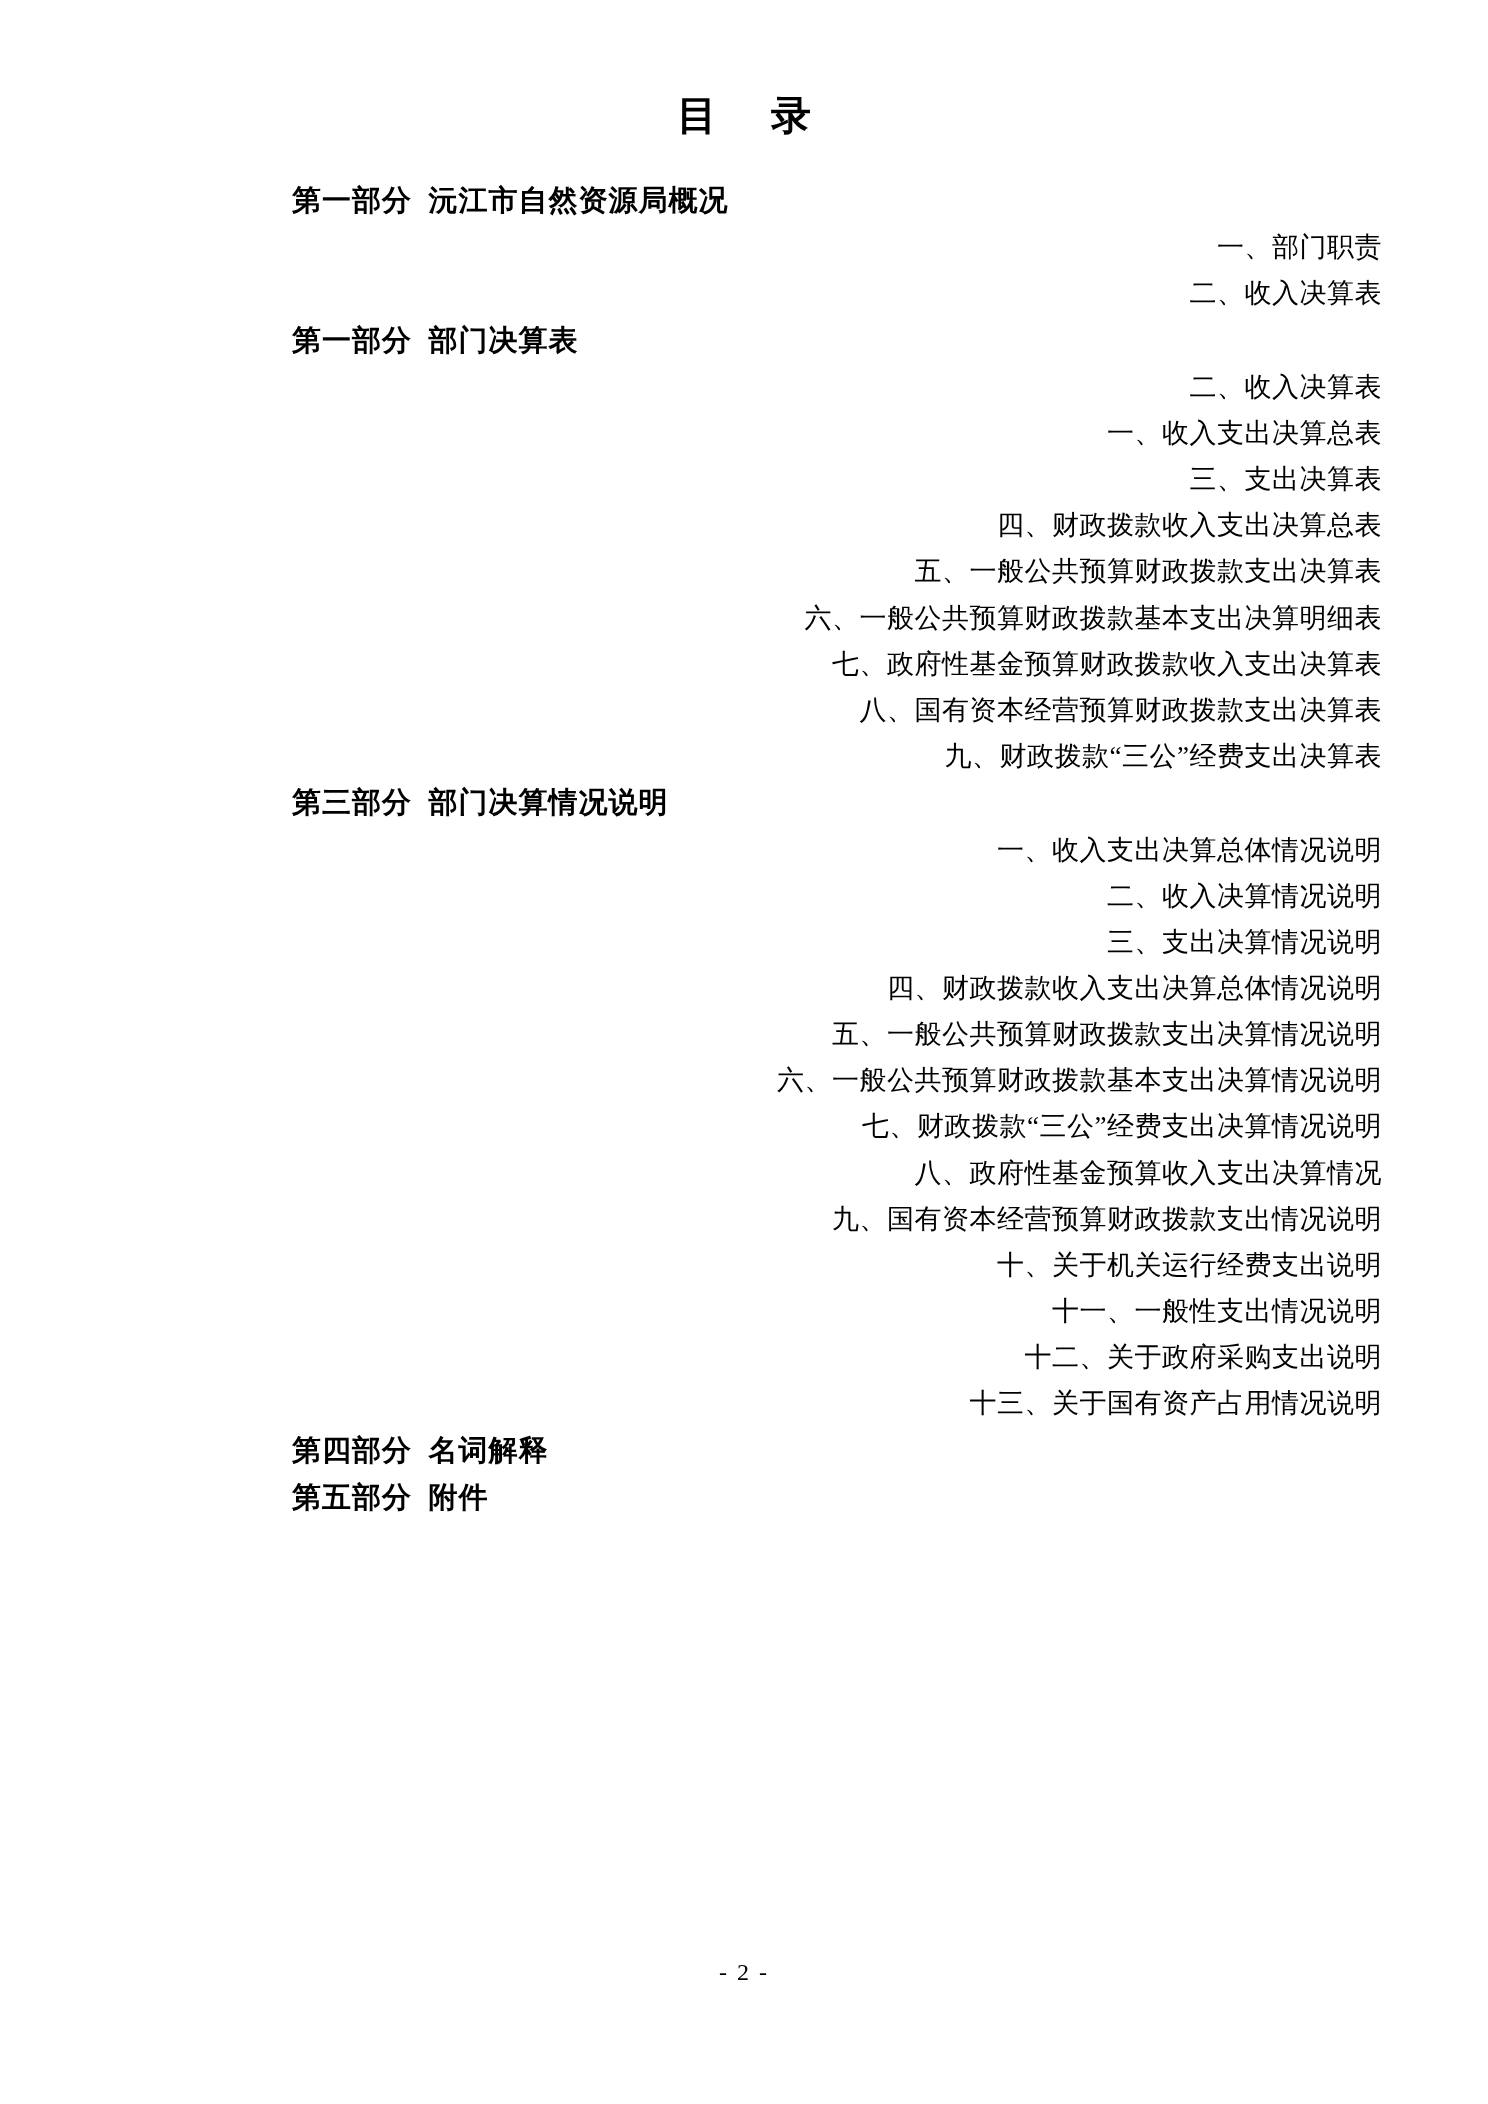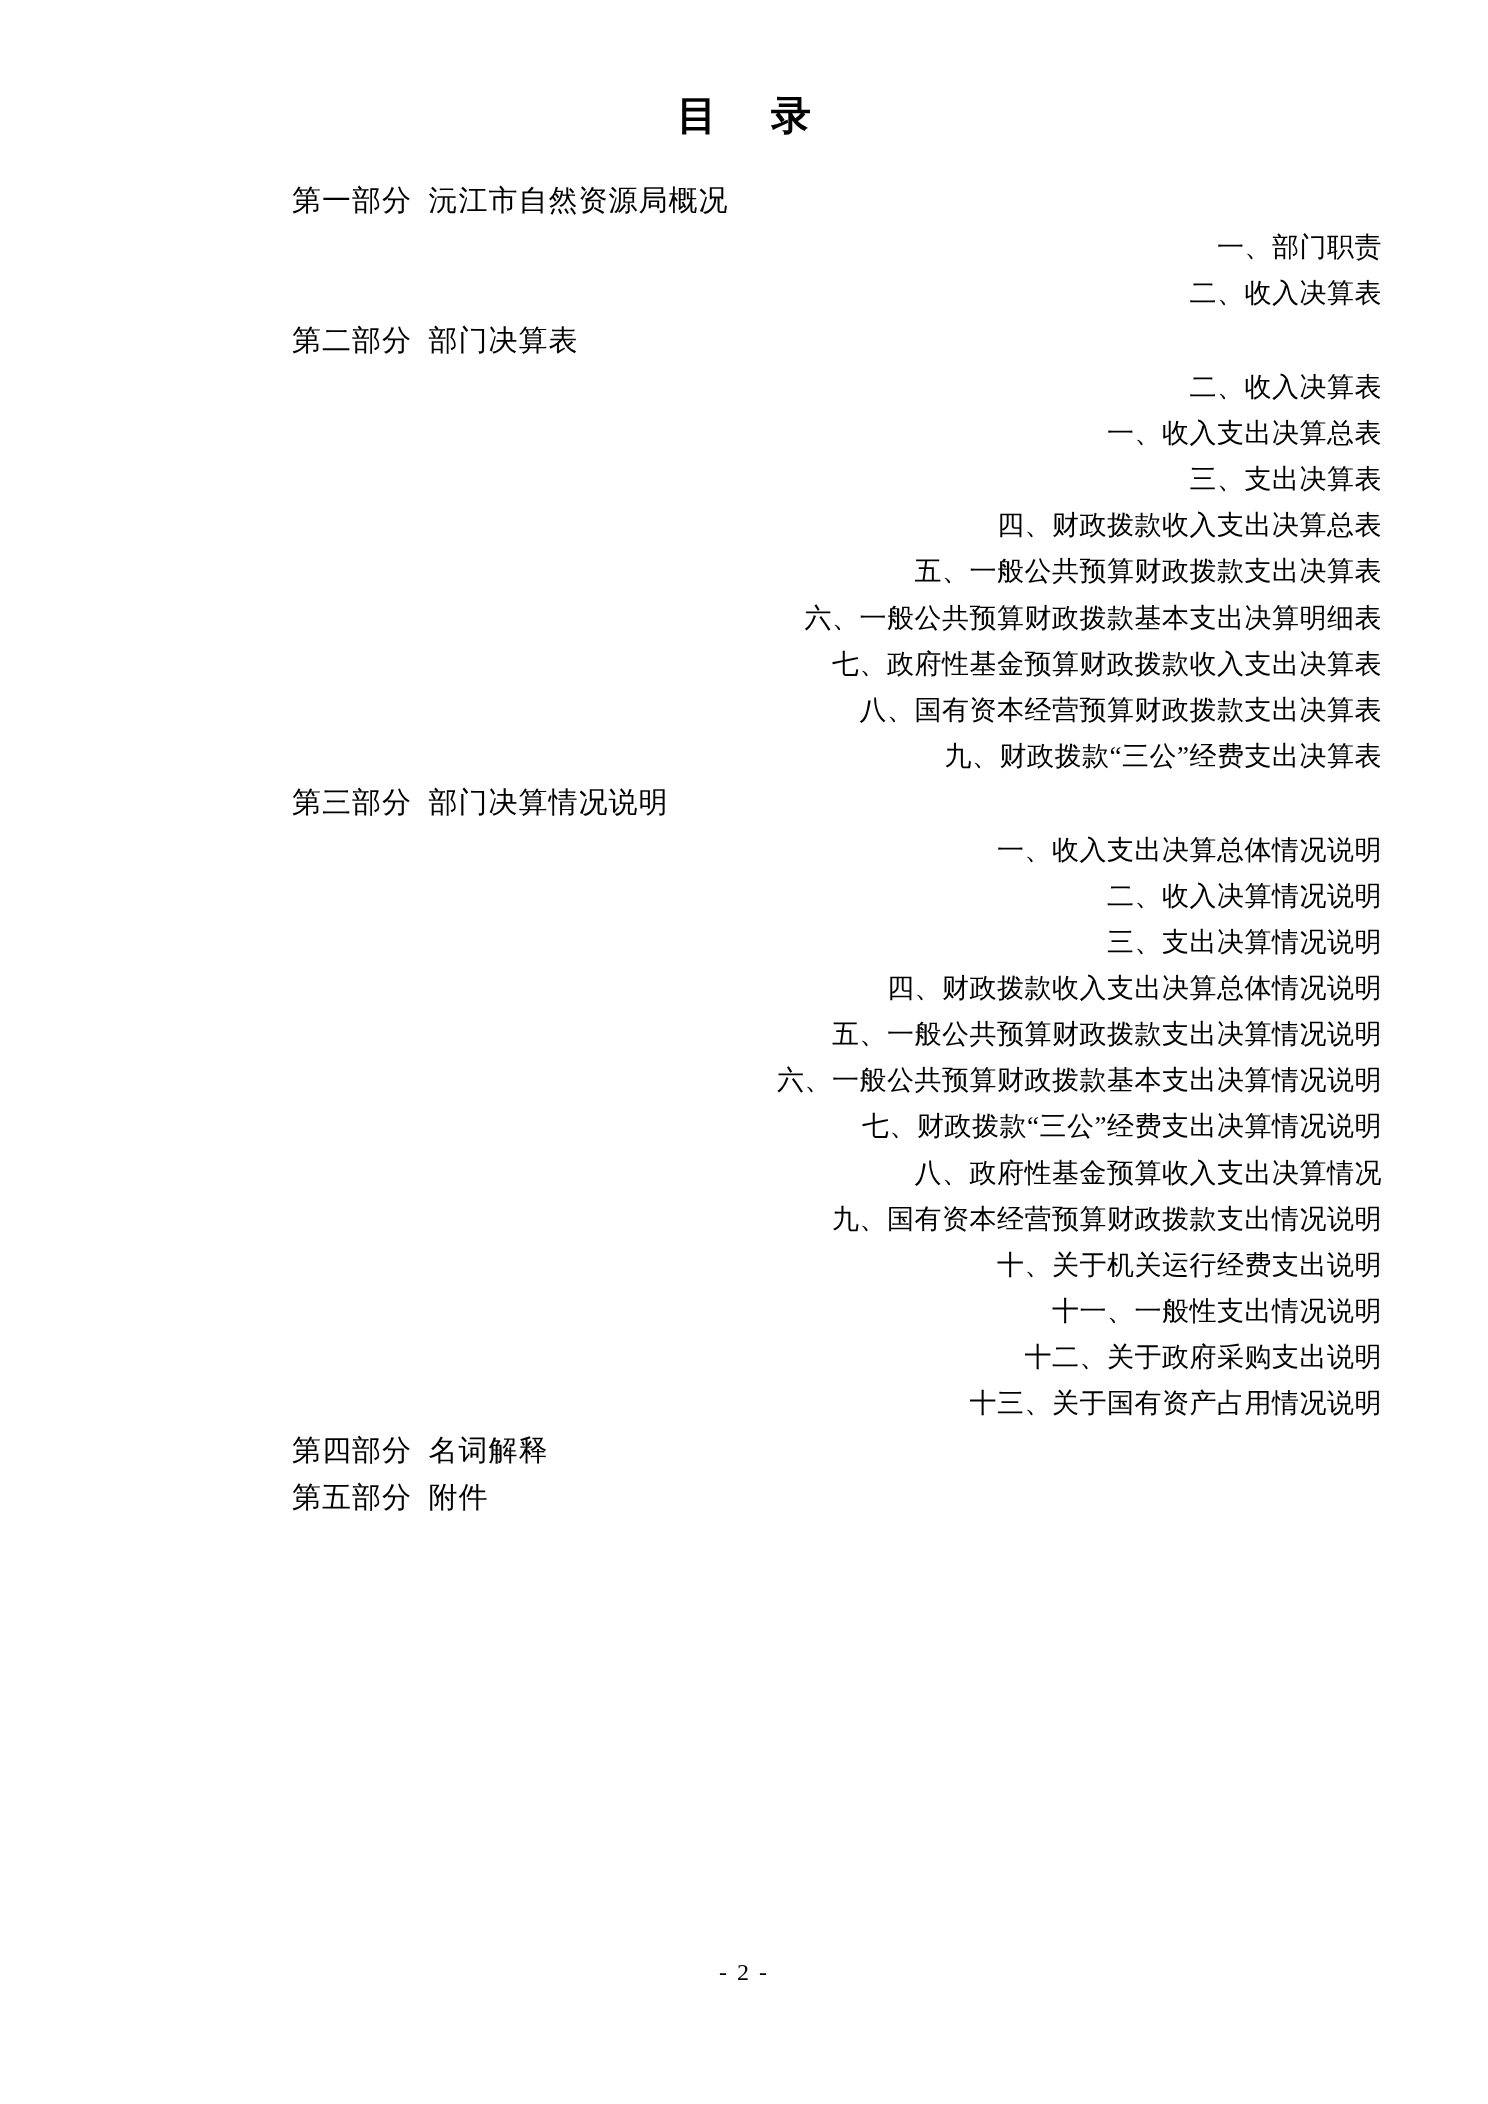--- a/index.html
+++ b/index.html
@@ -29,21 +29,21 @@
     margin-bottom: 34px;
     padding-left: 22px;
     font-family: "Liberation Serif", "DejaVu Serif", serif;
   }
   .toc {
     margin: 0;
     padding: 0 0 0 186px;
   }
   .toc-part {
     font-size: 29px;
-    font-weight: normal;
+    font-weight: bold;
     line-height: 1.63;
     letter-spacing: 1px;
     white-space: pre;
   }
   .toc-item {
     font-size: 27px;
     line-height: 1.71;
     letter-spacing: 0.5px;
     padding-left: 72px;
     white-space: pre;
@@ -65,21 +65,21 @@
 <div class="page">
 
   <div class="doc-title">目    录</div>
 
   <div class="toc">
 
     <div class="toc-part">第一部分  沅江市自然资源局概况</div>
     <div class="toc-item">一、部门职责</div>
     <div class="toc-item">二、收入决算表</div>
 
-    <div class="toc-part">第二部分  部门决算表</div>
+    <div class="toc-part">第一部分  部门决算表</div>
     <div class="toc-item">二、收入决算表</div>
     <div class="toc-item">一、收入支出决算总表</div>
     <div class="toc-item">三、支出决算表</div>
     <div class="toc-item">四、财政拨款收入支出决算总表</div>
     <div class="toc-item">五、一般公共预算财政拨款支出决算表</div>
     <div class="toc-item">六、一般公共预算财政拨款基本支出决算明细表</div>
     <div class="toc-item">七、政府性基金预算财政拨款收入支出决算表</div>
     <div class="toc-item">八、国有资本经营预算财政拨款支出决算表</div>
     <div class="toc-item">九、财政拨款“三公”经费支出决算表</div>
 

